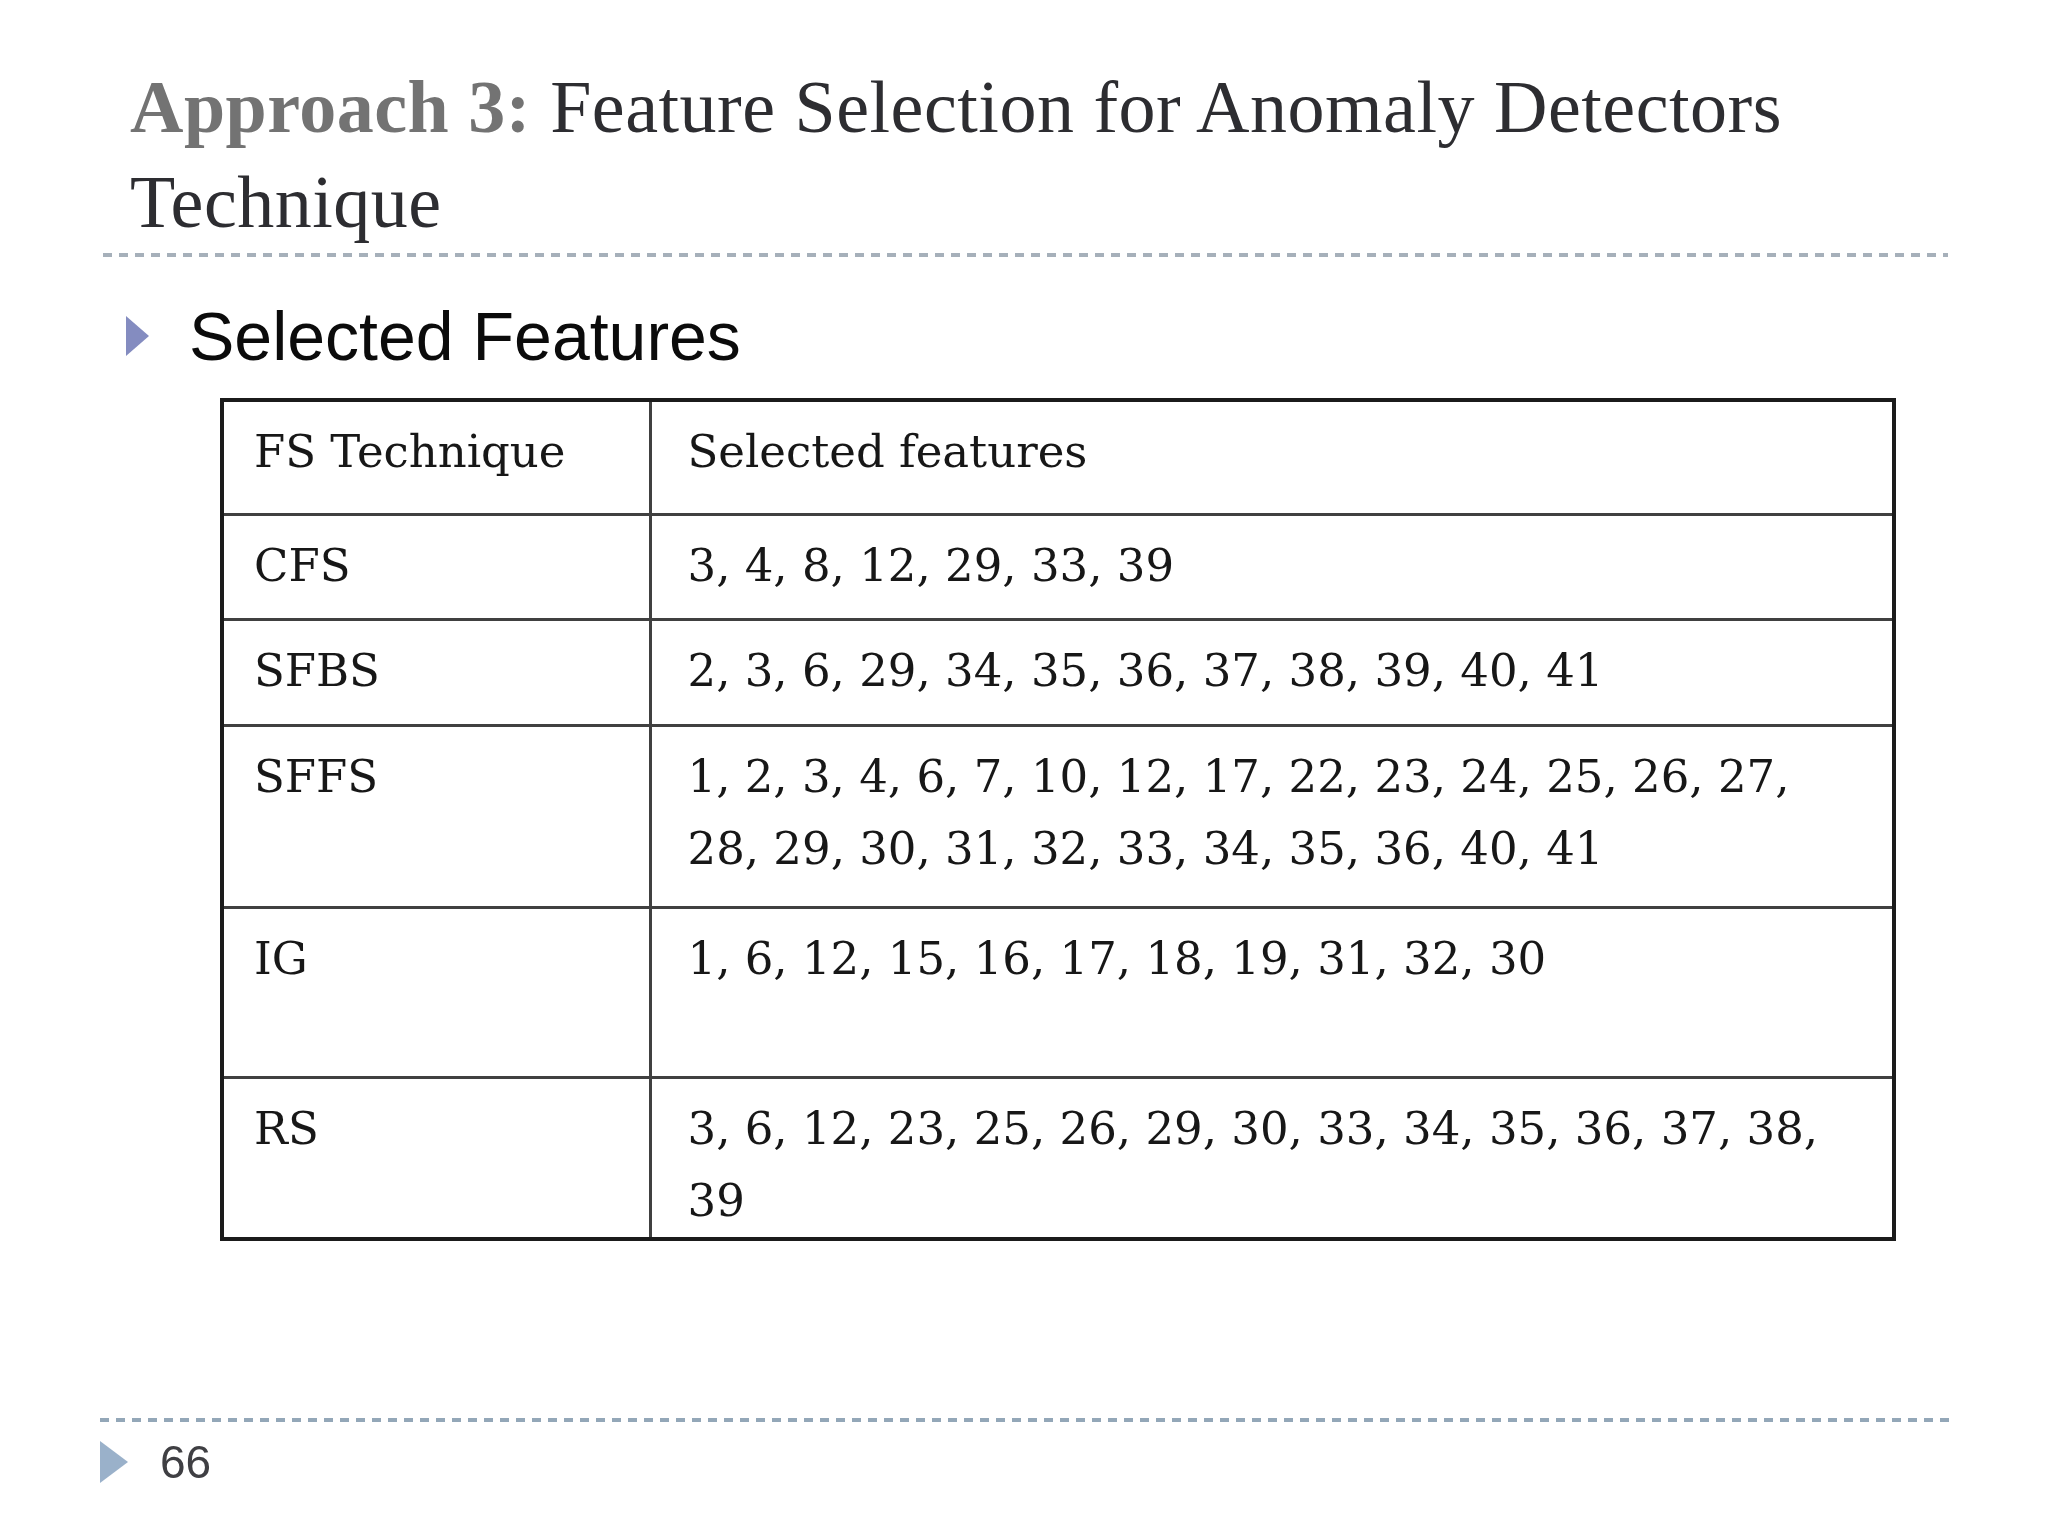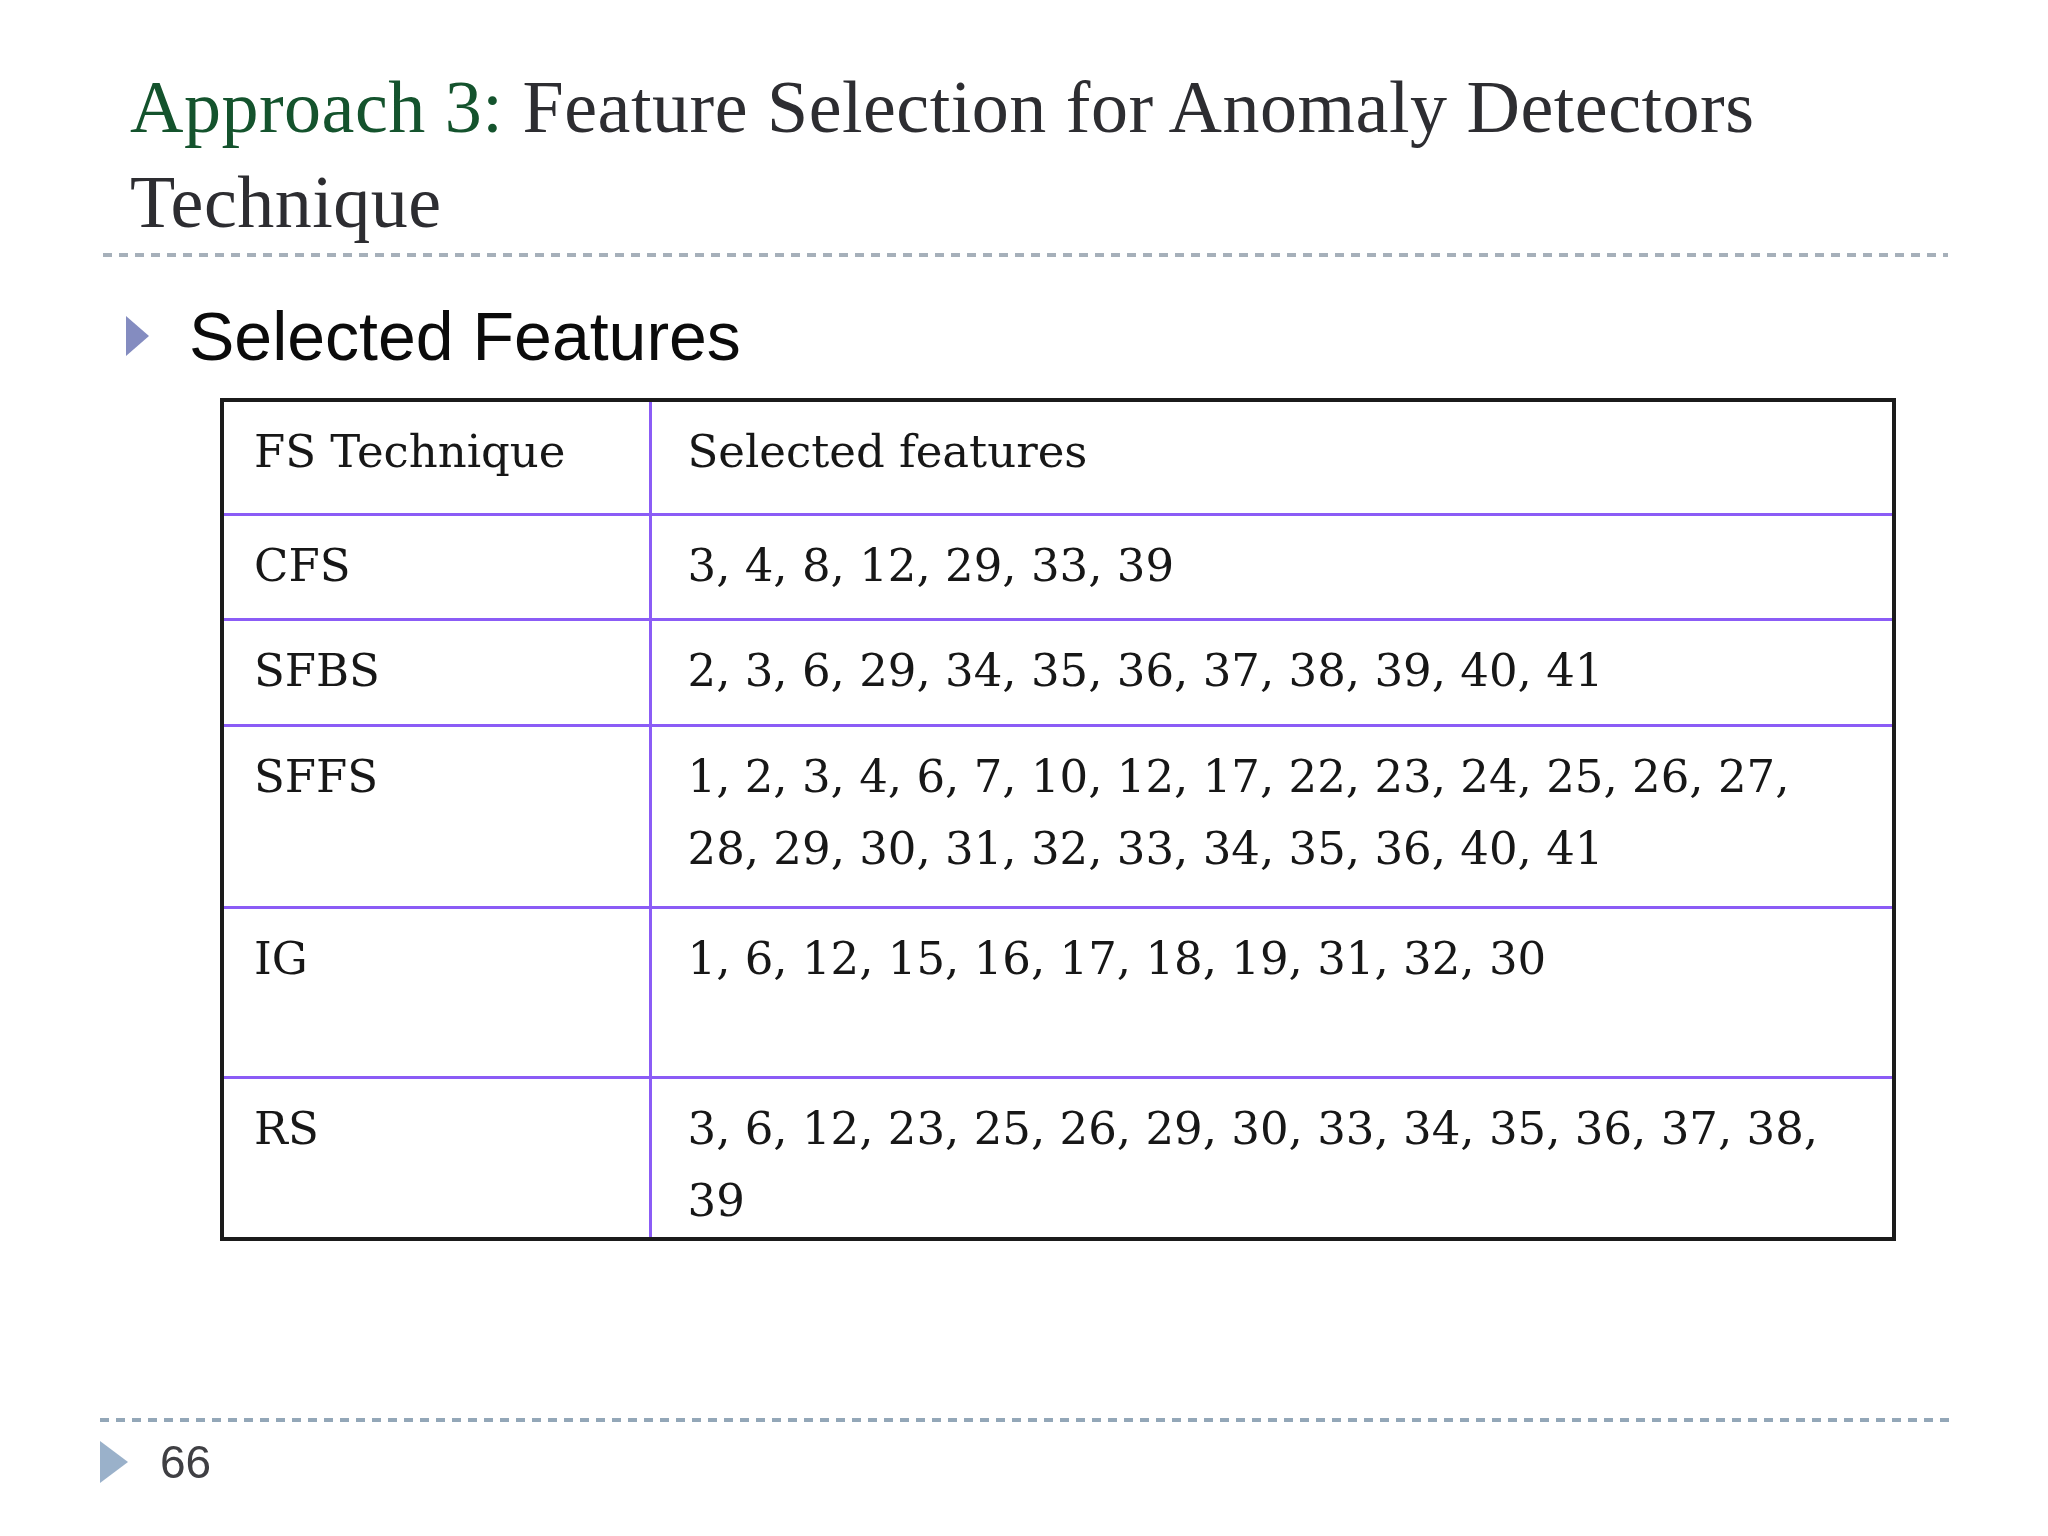--- a/index.html
+++ b/index.html
@@ -12,21 +12,21 @@
   }
 
   
   .title{
     position:absolute;left:130px;top:60px;width:1830px;
     font-family:"Liberation Serif",serif;
     font-size:74px;line-height:95px;
     color:#2d2d31;
     letter-spacing:0.5px;
   }
-  .title-accent{color:#14532d;margin-right:0.26em;}
+  .title-accent{color:#737373;margin-right:0.26em;font-weight:bold;}
 
   
   .rule{
     position:absolute;height:4px;
     background:repeating-linear-gradient(90deg,#a6b0ba 0 9px,transparent 9px 16px);
   }
   .rule-top{left:103px;right:100px;top:253px;}
   .rule-bottom{left:100px;right:98px;top:1418px;background:repeating-linear-gradient(90deg,#93a7b8 0 9px,transparent 9px 16px);}
 
   
@@ -49,21 +49,21 @@
     position:absolute;left:220px;top:398px;
     width:1676px;
     border-collapse:collapse;
     table-layout:fixed;
     font-family:"DejaVu Serif",serif;
     font-size:45px;
     color:#171717;
   }
   .features-table col.c1{width:428px;}
   .features-table th,.features-table td{
-    border:3px solid #8b5cf6;
+    border:3px solid #404040;
     vertical-align:top;
     text-align:left;
     font-weight:normal;
     padding:14px 18px 0 30px;
     line-height:72px;
   }
   .features-table td.features-cell,.features-table th.features-head{padding-left:36px;}
   .features-table{border:4px solid #1b1b1b;}
   .features-cell{white-space:pre-line;}
   thead tr{height:114px;}

